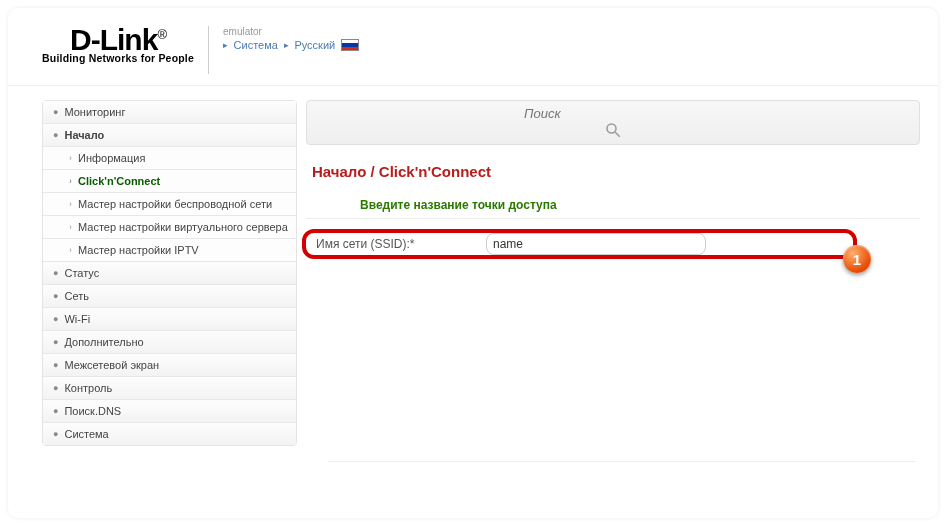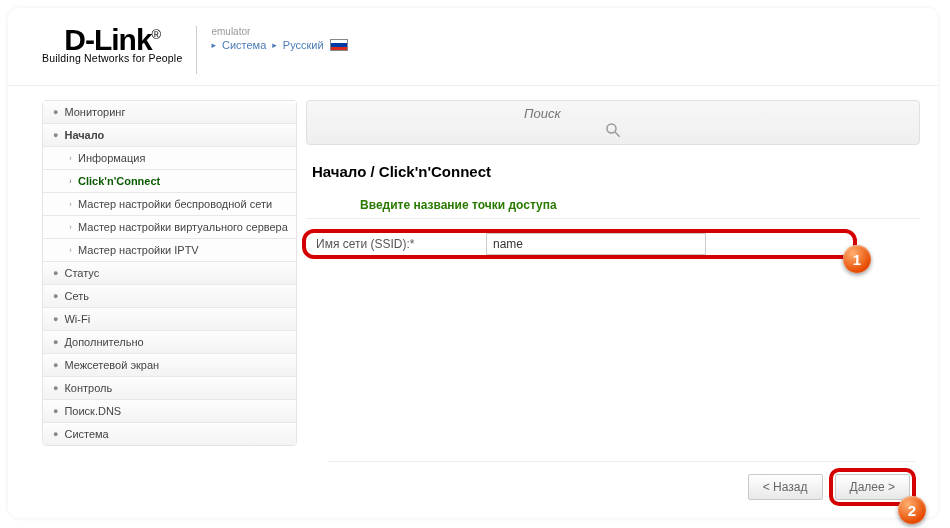--- a/index.html
+++ b/index.html
@@ -2,21 +2,21 @@
 <html><head>
 <meta charset="utf-8">
 <style>
 * { box-sizing: border-box; margin: 0; padding: 0; }
 body { font-family: Arial, Helvetica, sans-serif; font-size: 12px; background: #fff; width: 950px; height: 528px; overflow: hidden; }
 .container { background: #fff; border-radius: 10px; width: 930px; height: 510px; margin: 8px; box-shadow: 0 0 4px rgba(0,0,0,0.08); position: relative; }
 .header { display: flex; align-items: flex-start; padding: 18px 0 0 34px; height: 78px; border-bottom: 1px solid #eee; }
 .logo-block { display: flex; flex-direction: column; text-align: center; }
 .logo-main { font-family: "Arial Black", Arial, sans-serif; font-size: 30px; font-weight: 900; letter-spacing: -1px; color: #000; line-height: 0.9; }
 .logo-main .reg { font-size: 13px; vertical-align: super; font-weight: normal; }
-.logo-sub { font-size: 10.5px; color: #000; letter-spacing: 0.2px; margin-top: -1px; font-weight: normal; }
+.logo-sub { font-size: 10.5px; color: #000; letter-spacing: 0.2px; margin-top: -1px; font-weight: bold; }
 .vline { width: 1px; background: #ccc; height: 48px; margin: 0 14px; }
 .device-block { display: flex; flex-direction: column; }
 .device-em { font-size: 10px; color: #999; }
 .device-name { font-size: 18px; font-weight: bold; color: #333; margin-top: -2px; }
 .lang-row { display: flex; align-items: center; gap: 6px; margin-top: 2px; font-size: 11px; }
 .lang-row .lk { color: #4a7bb5; cursor: pointer; }
 .lang-row .arr { color: #4a7bb5; font-size: 9px; }
 .flag { width: 18px; height: 12px; display: inline-block; position: relative; border: 1px solid #888; }
 .flag::before, .flag::after { content: ""; position: absolute; left: 0; right: 0; height: 33.33%; }
 .flag { background: #fff; }
@@ -29,26 +29,26 @@
 .menu-item:last-child, .menu-sub:last-child { border-bottom: none; }
 .menu-item.active { font-weight: bold; }
 .menu-sub { padding-left: 26px; background: #fdfdfd; font-size: 11px; }
 .menu-sub.active { color: #0a5a00; font-weight: bold; }
 .bullet { color: #888; font-size: 9px; }
 .chev { color: #888; font-size: 9px; transform: scaleX(0.8); display: inline-block; }
 .main { flex: 1; padding: 0 18px 0 8px; }
 .search-wrap { border: 1px solid #e0e0e0; border-radius: 4px; background: linear-gradient(#f7f7f7,#efefef); display: flex; align-items: center; padding: 5px 10px; margin-bottom: 18px; flex-direction: column; }
 .search-wrap input { flex: 1; border: none; background: transparent; outline: none; font-style: italic; color: #aaa; font-size: 13px; }
 .search-icon { width: 18px; height: 18px; color: #888; }
-.breadcrumb { color: #000000; font-size: 15px; font-weight: bold; margin-bottom: 18px; padding-left: 6px; }
+.breadcrumb { color: #b91c1c; font-size: 15px; font-weight: bold; margin-bottom: 18px; padding-left: 6px; }
 .section-title { color: #2a7a00; font-weight: bold; font-size: 12px; margin: 0 0 6px 26px; padding-left: 28px; }
 hr.sep { border: none; border-top: 1px solid #eee; margin: 4px 0 10px 0; }
 .field-row { display: flex; align-items: center; border: 4px solid #d40000; border-radius: 12px; padding: 0 10px; width: 555px; margin-left: -4px; position: relative; }
 .field-row label { width: 170px; color: #555; font-size: 12px; }
-.field-row input { width: 220px; border: 1px solid #ccc; border-radius: 0; padding: 3px 6px; font-size: 12px; color: #333; }
+.field-row input { width: 220px; border: 1px solid #ccc; border-radius: 8px; padding: 3px 6px; font-size: 12px; color: #333; }
 .badge { position: absolute; width: 28px; height: 28px; border-radius: 50%; background: radial-gradient(circle at 35% 30%, #ffb070, #e64a00 70%); color: #fff; font-weight: bold; display: flex; align-items: center; justify-content: center; font-size: 15px; box-shadow: 0 2px 4px rgba(0,0,0,0.4), inset 0 1px 2px rgba(255,255,255,0.5); }
 .badge1 { right: -18px; bottom: -18px; }
 .footer { position: absolute; bottom: 12px; right: 22px; display: flex; align-items: center; gap: 6px; }
 .btn { border: 1px solid #c8c8c8; background: linear-gradient(#fff,#e8e8e8); color: #666; padding: 5px 14px; font-size: 12px; border-radius: 2px; cursor: pointer; }
 .next-wrap { border: 4px solid #d40000; border-radius: 10px; padding: 2px; position: relative; }
 .badge2 { right: -14px; bottom: -22px; }
 hr.footer-sep { position: absolute; bottom: 56px; left: 320px; right: 22px; border: none; border-top: 1px solid #eee; }
 </style>
 </head>
 <body>
@@ -154,20 +154,13 @@
 
       <div class="field-row">
         <label>Имя сети (SSID):*</label>
         <input type="text" value="name" style="">
         <div class="badge badge1">1</div>
       </div>
     </div>
   </div>
 
   <hr class="footer-sep">
-  <div class="footer">
-    <button class="btn">&lt; Назад</button>
-    <div class="next-wrap">
-      <button class="btn">Далее &gt;</button>
-      <div class="badge badge2">2</div>
-    </div>
-  </div>
 </div>
 
 </body></html>

